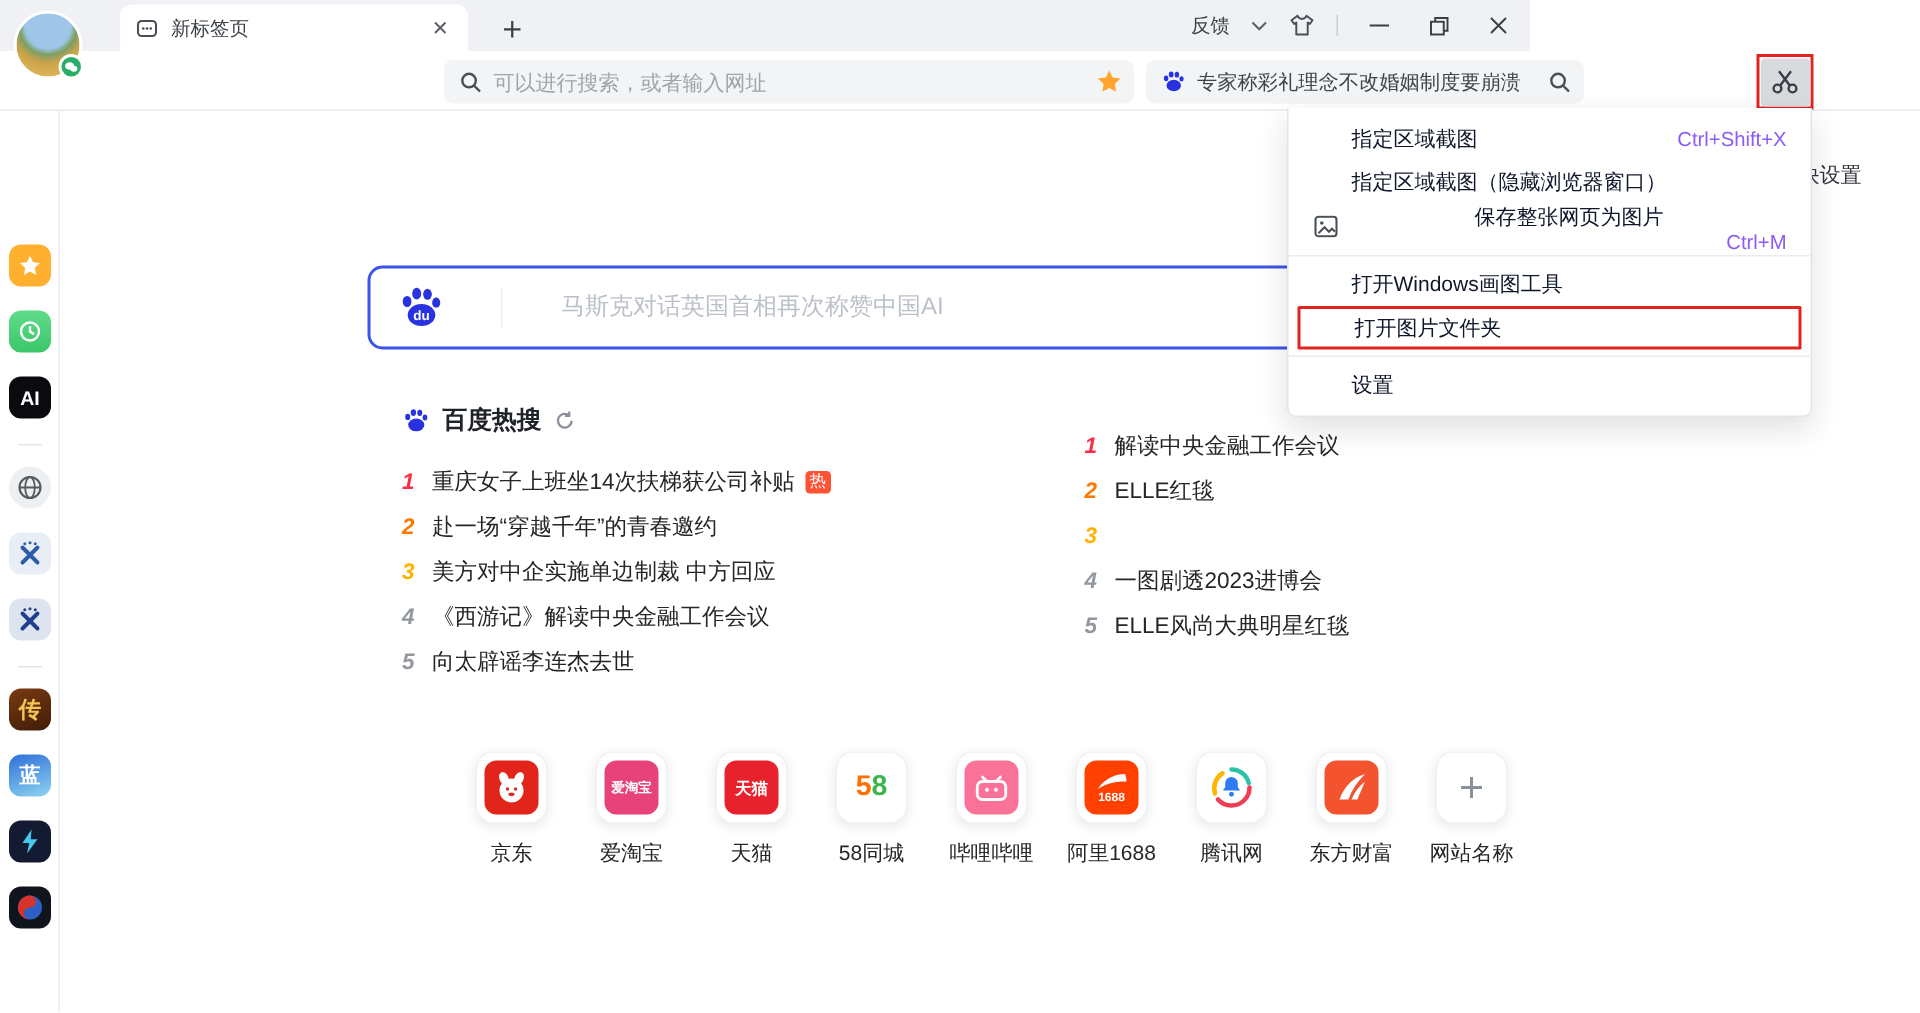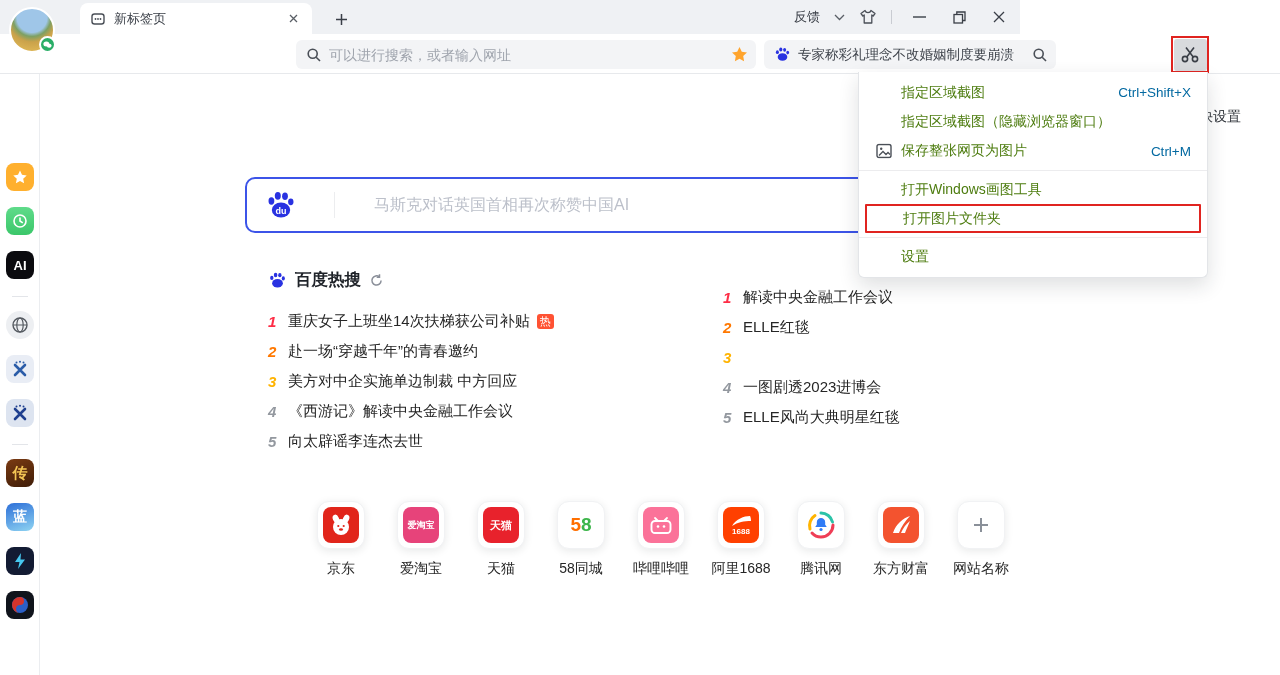--- a/index.html
+++ b/index.html
@@ -73,24 +73,24 @@
   .lg-58 { background:#fff; font-size:19px; font-weight:bold; }
   .lg-58 .c5 { color:#ff6f00; } .lg-58 .c8 { color:#3cb54a; }
   .lg-bili { background:#fb7299; } .lg-1688 { background:#ff4000; flex-direction:column; }
   .lg-1688 .t { font-size:8px; font-weight:bold; line-height:8px; }
   .lg-em { background:#f3532f; } .lg-tx { background:#fff; } .lg-add { background:#fff; }
 
   
   .menu { position:absolute; left:858px; top:72px; width:350px; background:#fff; border:1px solid #e3e5e8;
           border-top:0; border-radius:0 0 6px 6px; box-shadow:0 8px 20px rgba(31,35,41,.14); z-index:60; padding:6px 0; }
   .m-row { position:relative; height:29px; display:flex; align-items:center; padding:0 16px 0 42px; }
-  .m-row.tall { height:30px; }
+  .m-row.tall { height:30px;flex-direction:column; }
   .m-icon { position:absolute; left:17px; top:50%; transform:translateY(-50%); }
-  .m-label { font-size:14px; color:#4d7c0f; white-space:nowrap; }
-  .m-key { margin-left:auto; font-size:13.5px; color:#0369a1; }
+  .m-label { font-size:14px; color:#0f172a; white-space:nowrap; }
+  .m-key { margin-left:auto; font-size:13.5px; color:#8b5cf6; }
   .m-row.hl { border:2px solid #e02420; margin:0 6px; padding:0 10px 0 36px; border-radius:1px; }
   .m-div { height:1px; background:#ececee; margin:4px 0; }
 
   .partial-text { position:absolute; left:1199px; top:108px; font-size:14px; color:#33373d; z-index:8; white-space:nowrap; }
   .ic { display:block; }
 </style>
 </head>
 <body>
 
 <div class="stage">

